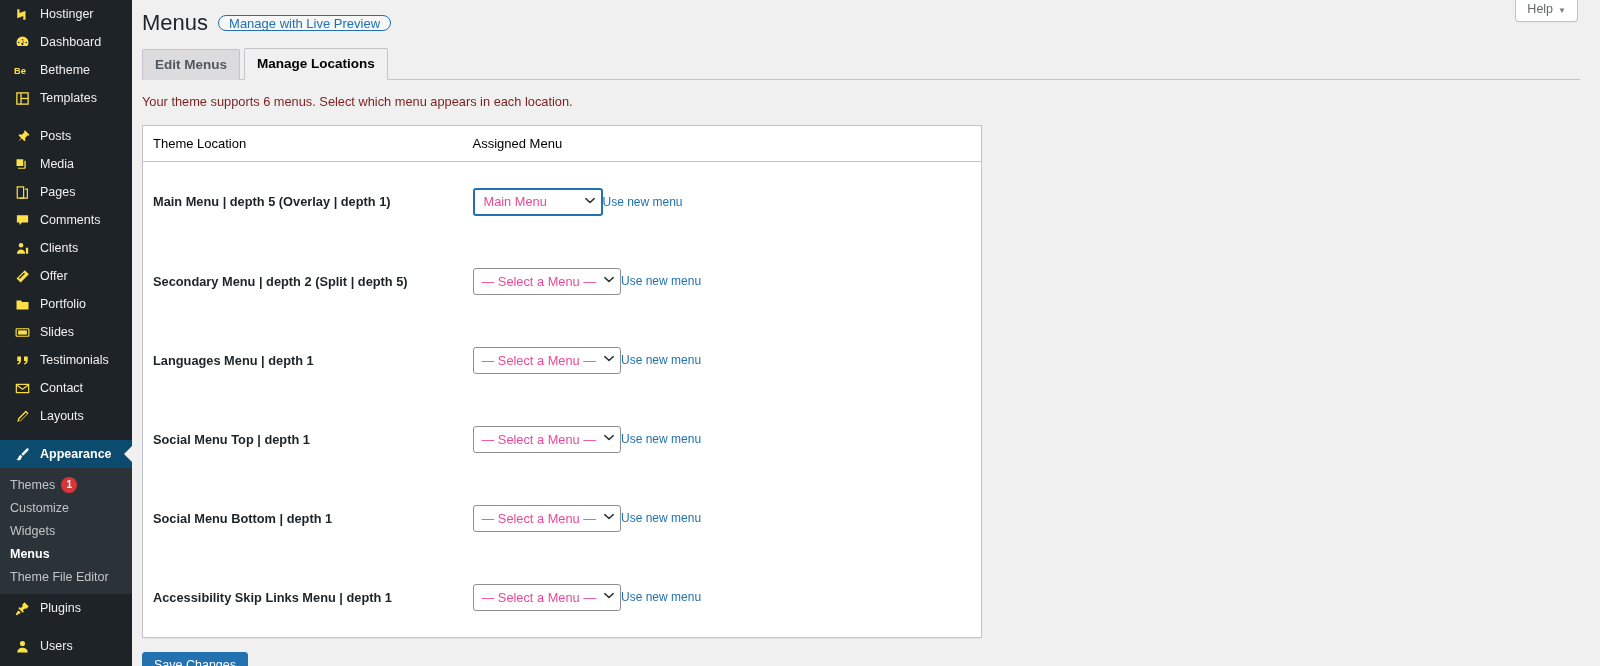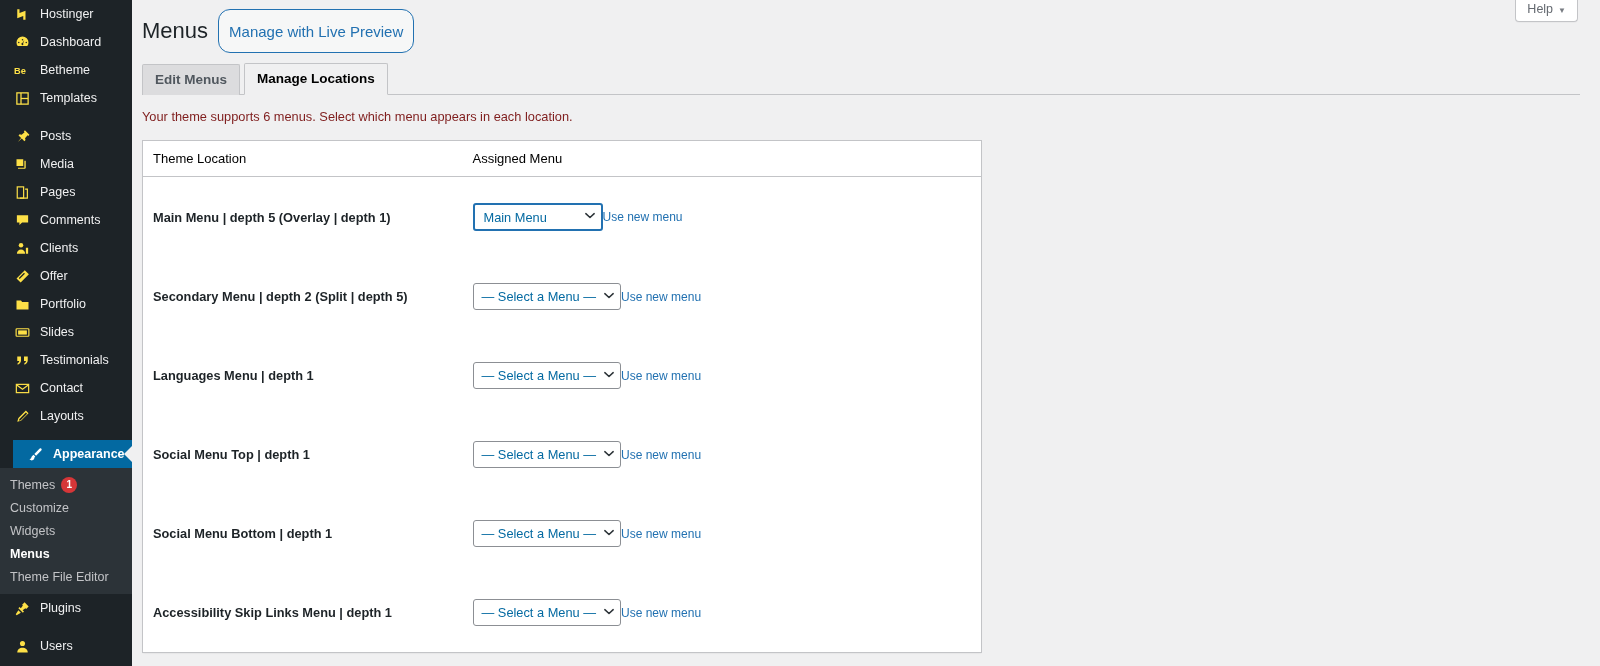--- a/index.html
+++ b/index.html
@@ -34,24 +34,23 @@
     margin-right: 8px;
     display: flex; align-items: center; justify-content: center;
     color: #fde047;
     flex: 0 0 20px;
   }
   .menu-item .mi-icon svg { display: block; }
   .menu-item .mi-label { white-space: nowrap; }
   .menu-sep { height: 10px; }
 
   .menu-item.current {
-    background: #0369a1;
+    background: #0c4a6e;
     color: #fff;
     font-weight: 600;
-    margin-left: 13px;
   }
   .menu-item.current .mi-icon { color: #fff; }
   .menu-item.current::after {
     content: "";
     position: absolute; right: 0; top: 50%;
     transform: translateY(-50%);
     border-style: solid;
     border-width: 8px 8px 8px 0;
     border-color: transparent #f0f0f1 transparent transparent;
   }
@@ -101,26 +100,26 @@
     display: flex; align-items: center;
     padding: 9px 0 0 10px;
   }
   .page-title {
     font-size: 22px; font-weight: 400; color: #1d2327;
     line-height: 1.3;
     margin-right: 10px;
   }
   .live-preview-btn {
     display: inline-flex; align-items: center;
-    height: 44px; padding: 0 10px;
+    height: 16px; padding: 0 10px;
     background: #f6f7f7;
     border: 1px solid #2271b1;
     border-radius: 12px;
     color: #2271b1;
-    font-size: 15px;
+    font-size: 13px;
     cursor: pointer;
     white-space: nowrap;
   }
 
   .nav-tabs {
     margin: 10px 0 0 10px;
     padding-left: 0;
     display: flex; align-items: flex-end;
     border-bottom: 1px solid #c3c4c7;
     width: calc(100% - 30px);
@@ -183,21 +182,21 @@
 
   .wp-select {
     position: relative;
     display: inline-flex; align-items: center;
     height: 27px;
     background: #fff;
     border: 1px solid #8c8f94;
     border-radius: 3px;
     padding: 0 24px 0 8px;
     font-size: 12.8px;
-    color: #0369a1;
+    color: #ec4899;
     cursor: pointer;
     white-space: nowrap;
     box-shadow: 0 0 0 transparent;
   }
   .wp-select.focused {
     border: 2px solid #2271b1;
     border-radius: 3px;
     padding: 0 30px 0 9px;
     min-width: 130px;
     height: 28px;

